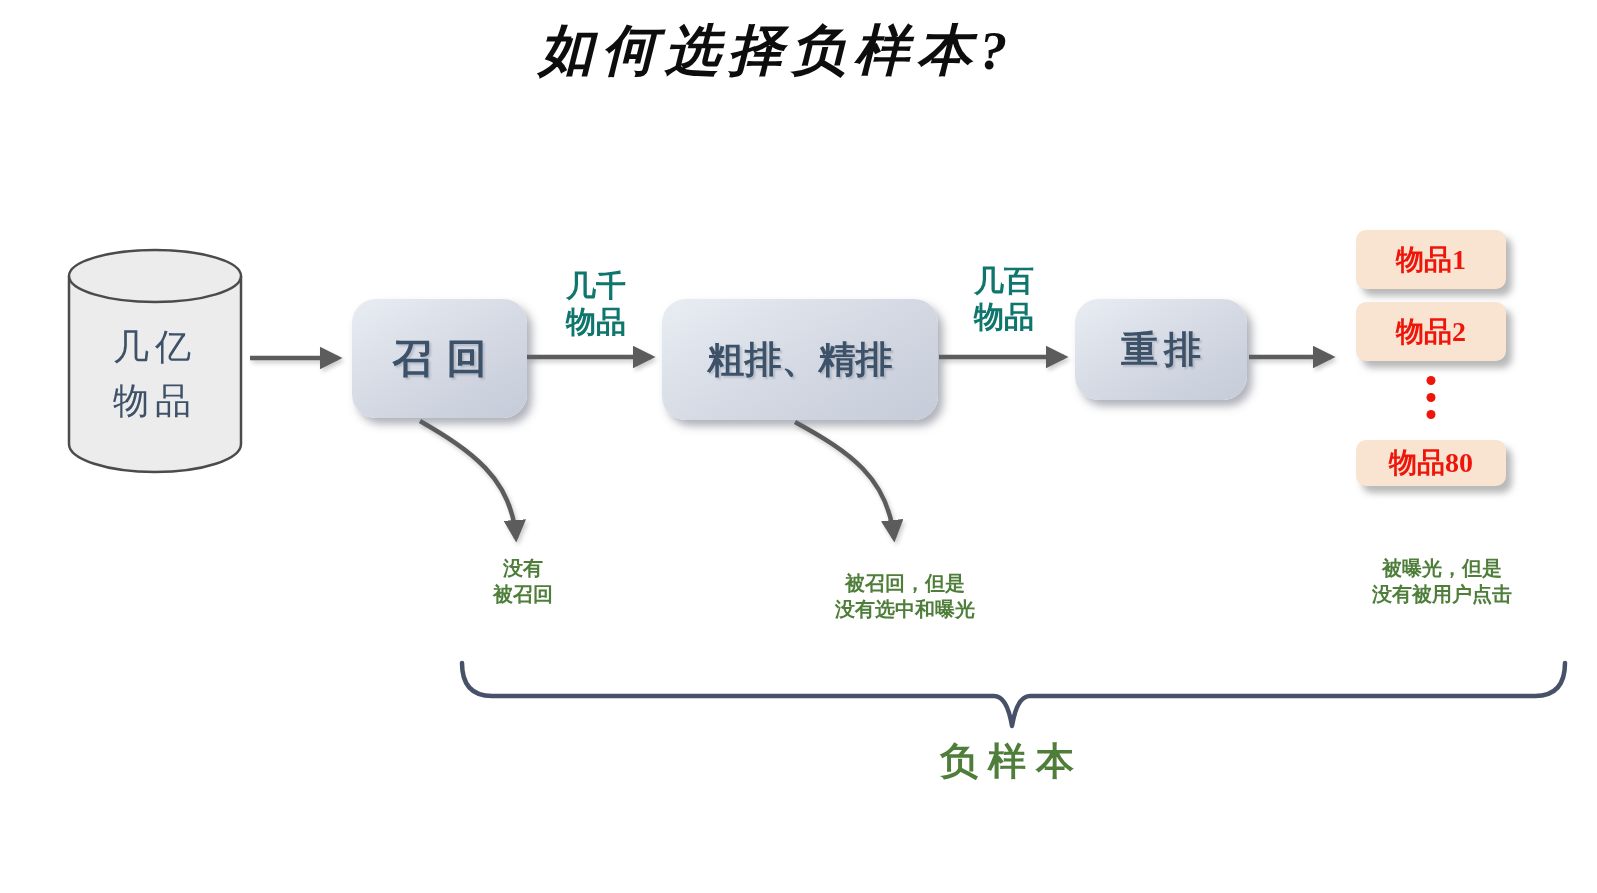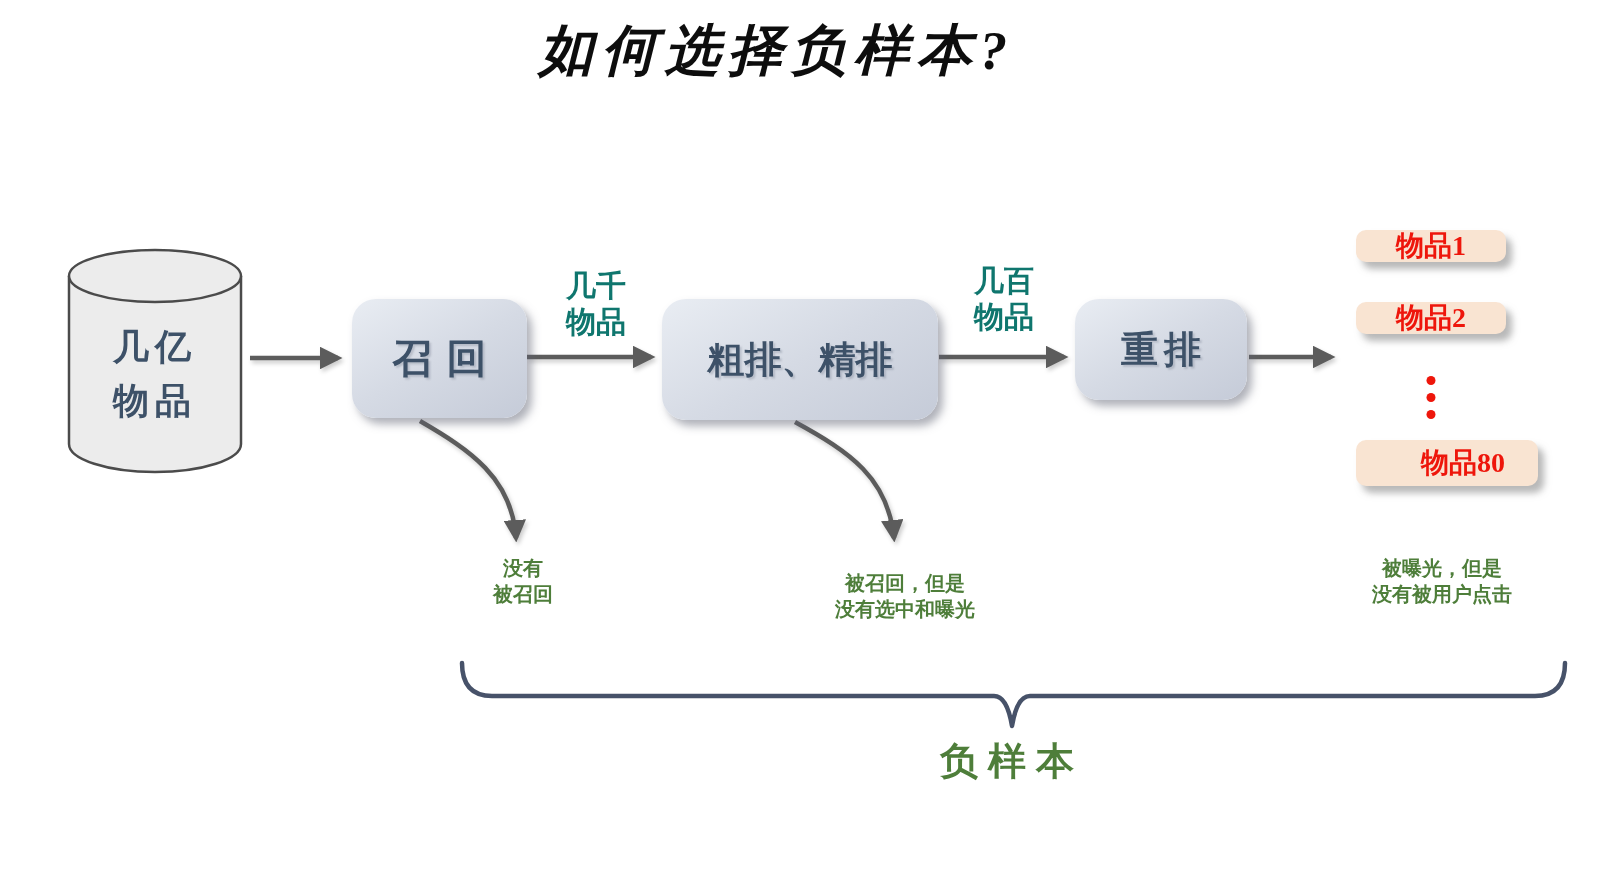--- a/index.html
+++ b/index.html
@@ -11,21 +11,21 @@
   .title{
     top:14px;left:777px;transform:translateX(-50%);
     font-size:55px;font-weight:900;color:#0d0d0d;white-space:nowrap;
     letter-spacing:8px;
     font-style:italic;
   }
   
   .cyl-wrap{left:66px;top:248px;width:178px;height:228px;}
   .cyl-label{
     left:0;top:72px;width:178px;text-align:center;
-    font-size:36px;font-weight:700;color:#3d5168;line-height:1.5;letter-spacing:6px;
+    font-size:36px;font-weight:400;color:#3d5168;line-height:1.5;letter-spacing:6px;
   }
   
   .stage{
     border-radius:24px;
     background:linear-gradient(150deg,#e9edf3 0%,#d5dae4 50%,#c5cbd8 100%);
     box-shadow:5px 6px 8px rgba(95,100,115,0.50);
     display:flex;align-items:center;justify-content:center;
     color:#3d5168;font-weight:700;
     text-shadow:2px 2px 2px rgba(40,50,70,0.18);
     white-space:nowrap;
@@ -35,29 +35,29 @@
   .stage-rerank{left:1075px;top:299px;width:172px;height:101px;font-size:37px;letter-spacing:6px;text-indent:6px;}
   
   .flow-label{
     transform:translateX(-50%);text-align:center;
     color:#0f766e;font-size:30px;font-weight:700;line-height:1.2;white-space:nowrap;
   }
   .flow-label-1{left:596px;top:268px;}
   .flow-label-2{left:1004px;top:263px;}
   
   .item-chip{
-    left:1356px;width:150px;height:32px;border-radius:10px;
+    left:1356px;width:150px;height:59px;border-radius:10px;
     background:#f9e4d2;
     box-shadow:6px 7px 7px rgba(125,125,125,0.55);
     display:flex;align-items:center;justify-content:center;
     color:#ee160b;font-size:28px;font-weight:700;white-space:nowrap;
   }
   .item-1{top:230px;}
   .item-2{top:302px;}
-  .item-80{top:440px;height:46px;padding-left:32px;}
+  .item-80{top:440px;height:46px;}
   .ellipsis{
     left:1431px;top:376px;transform:translateX(-50%);
     display:flex;flex-direction:column;gap:8px;align-items:center;
   }
   .dot{width:9px;height:9px;border-radius:50%;background:#ee160b;}
   
   .annotation{
     transform:translateX(-50%);text-align:center;
     color:#4e7e3a;font-size:20px;font-weight:700;line-height:1.28;white-space:nowrap;
   }

